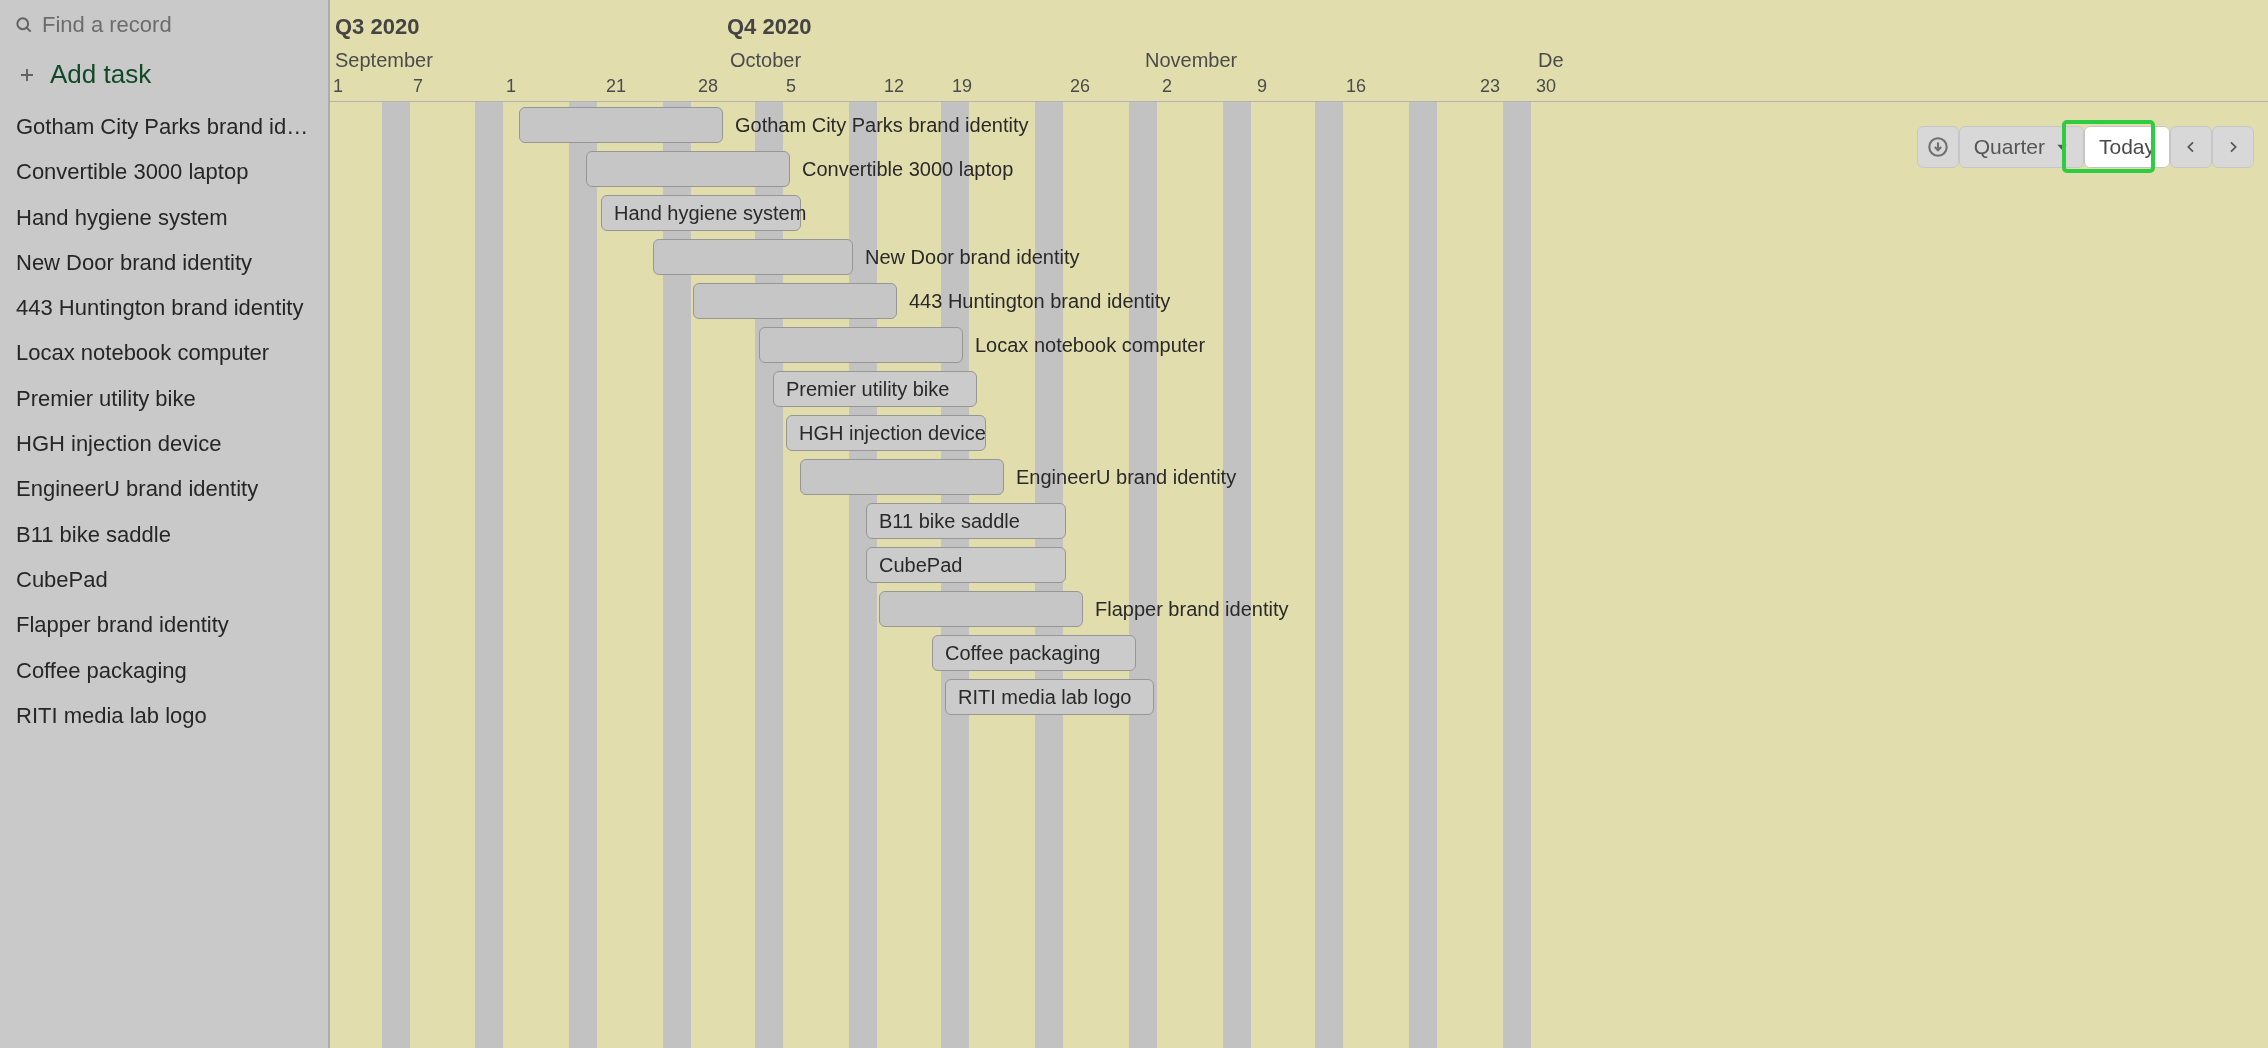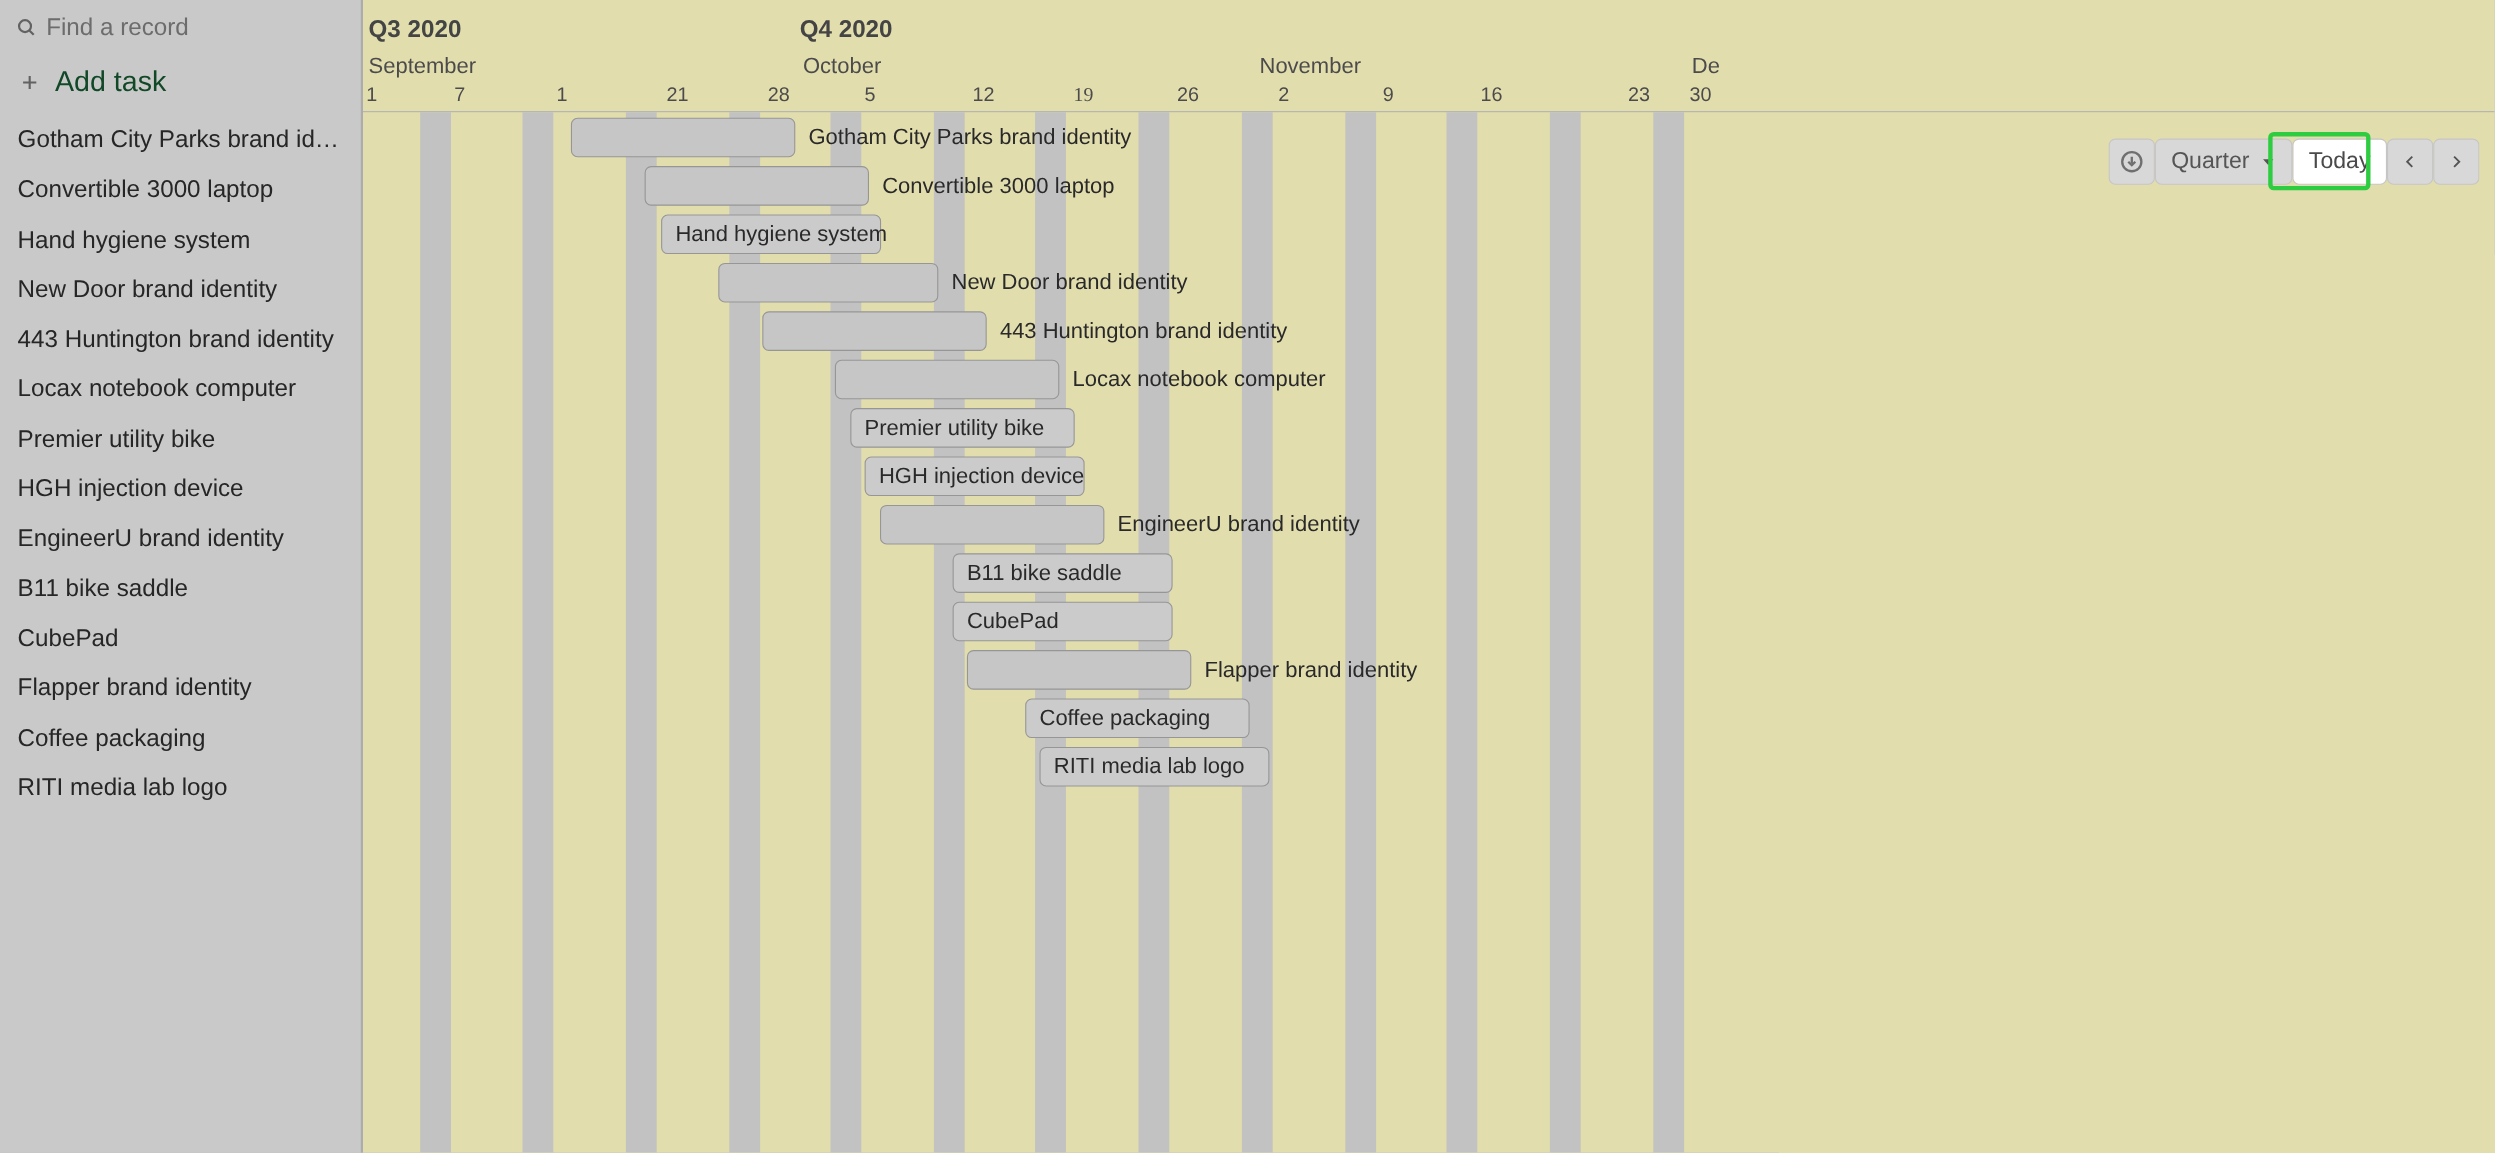--- a/index.html
+++ b/index.html
@@ -245,21 +245,21 @@
         <span class="month-label" style="left: 400px;">October</span>
         <span class="month-label" style="left: 815px;">November</span>
         <span class="month-label" style="left: 1208px;">De</span>
         <span class="day-label" style="left: 3px;">1</span>
         <span class="day-label" style="left: 83px;">7</span>
         <span class="day-label" style="left: 176px;">1</span>
         <span class="day-label" style="left: 276px;">21</span>
         <span class="day-label" style="left: 368px;">28</span>
         <span class="day-label" style="left: 456px;">5</span>
         <span class="day-label" style="left: 554px;">12</span>
-        <span class="day-label" style="left: 646px; font-family: Liberation Serif, serif;">19</span>
+        <span class="day-label" style="left: 622px;">19</span>
         <span class="day-label" style="left: 740px;">26</span>
         <span class="day-label" style="left: 832px;">2</span>
         <span class="day-label" style="left: 927px;">9</span>
         <span class="day-label" style="left: 1016px;">16</span>
         <span class="day-label" style="left: 1114px; margin-left: 36px;">23</span>
         <span class="day-label" style="left: 1206px;">30</span>
       </div>
     <div class="timeline-body" id="timeline-body">
         <div class="weekend-band" style="left: 52px; width: 28px;"></div>
         <div class="weekend-band" style="left: 145px; width: 28px;"></div>

